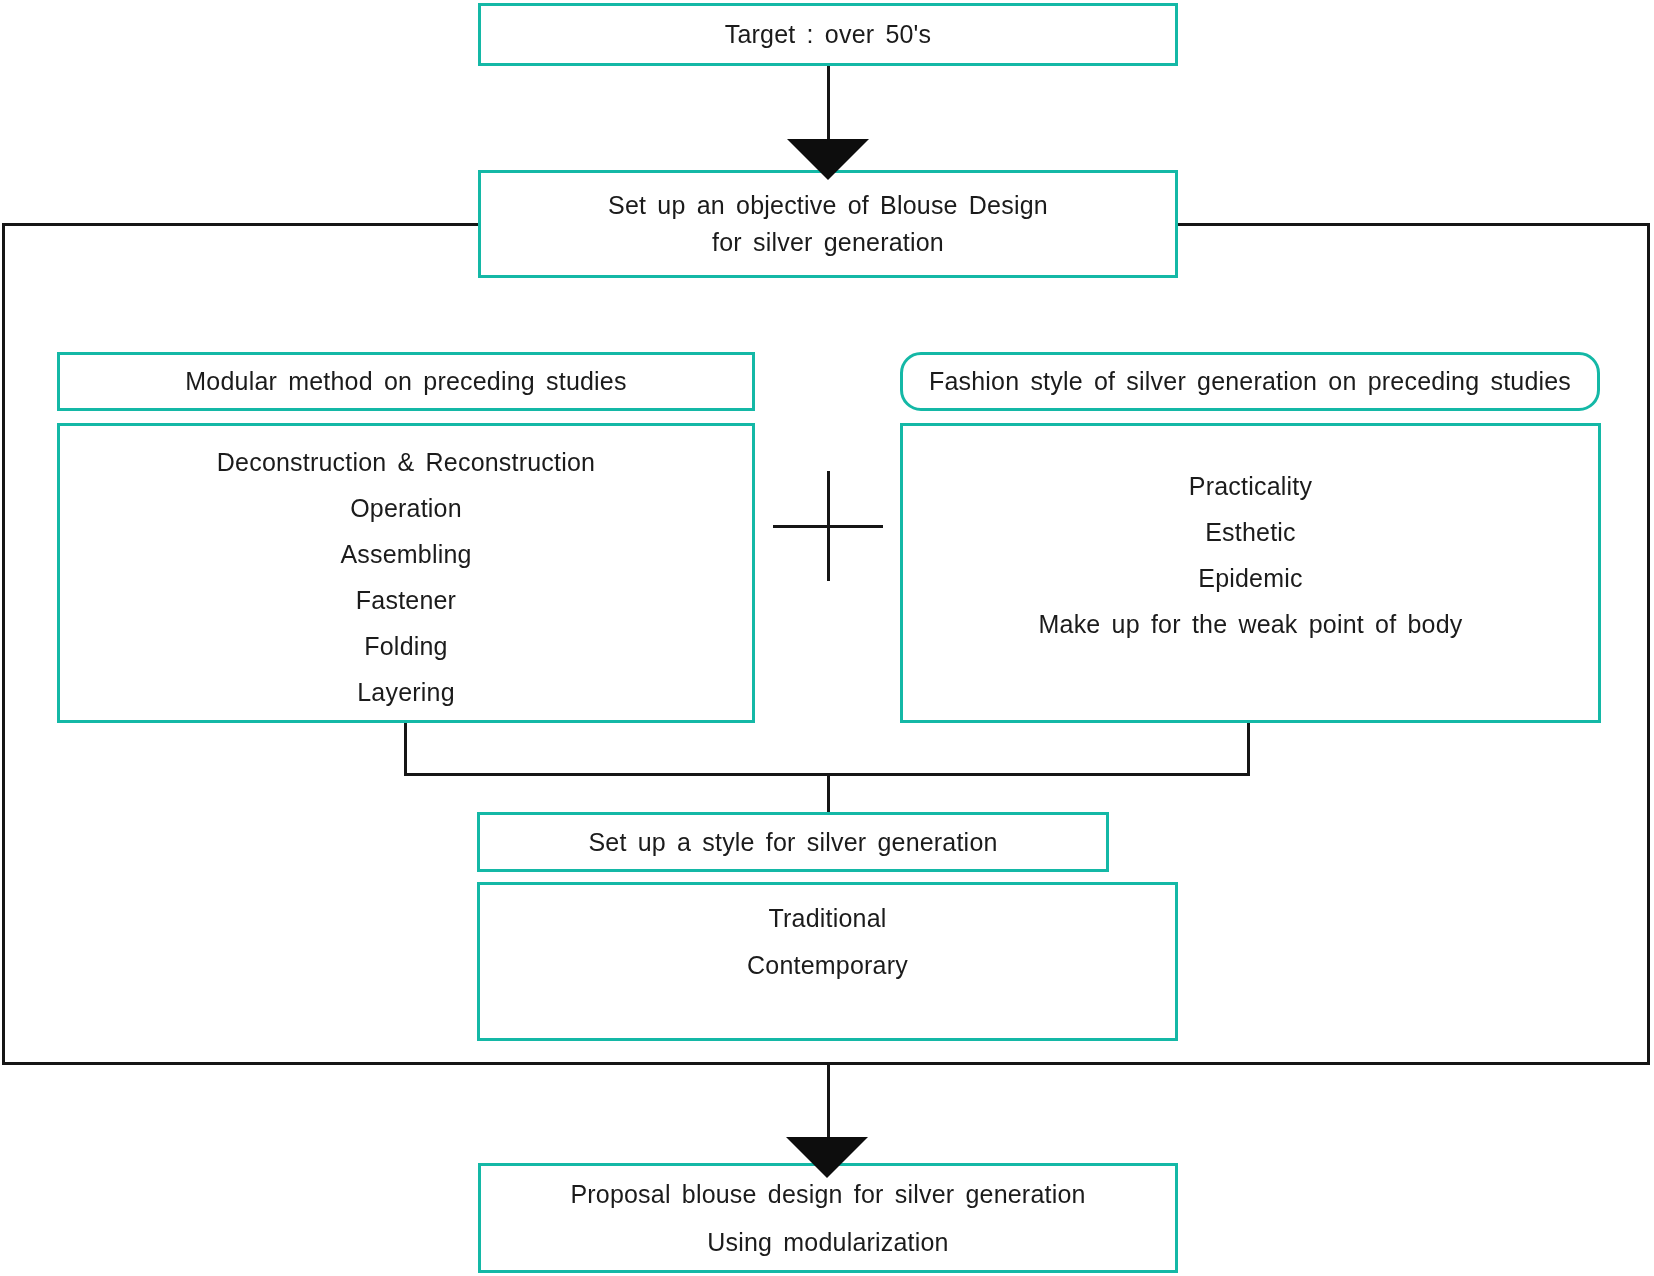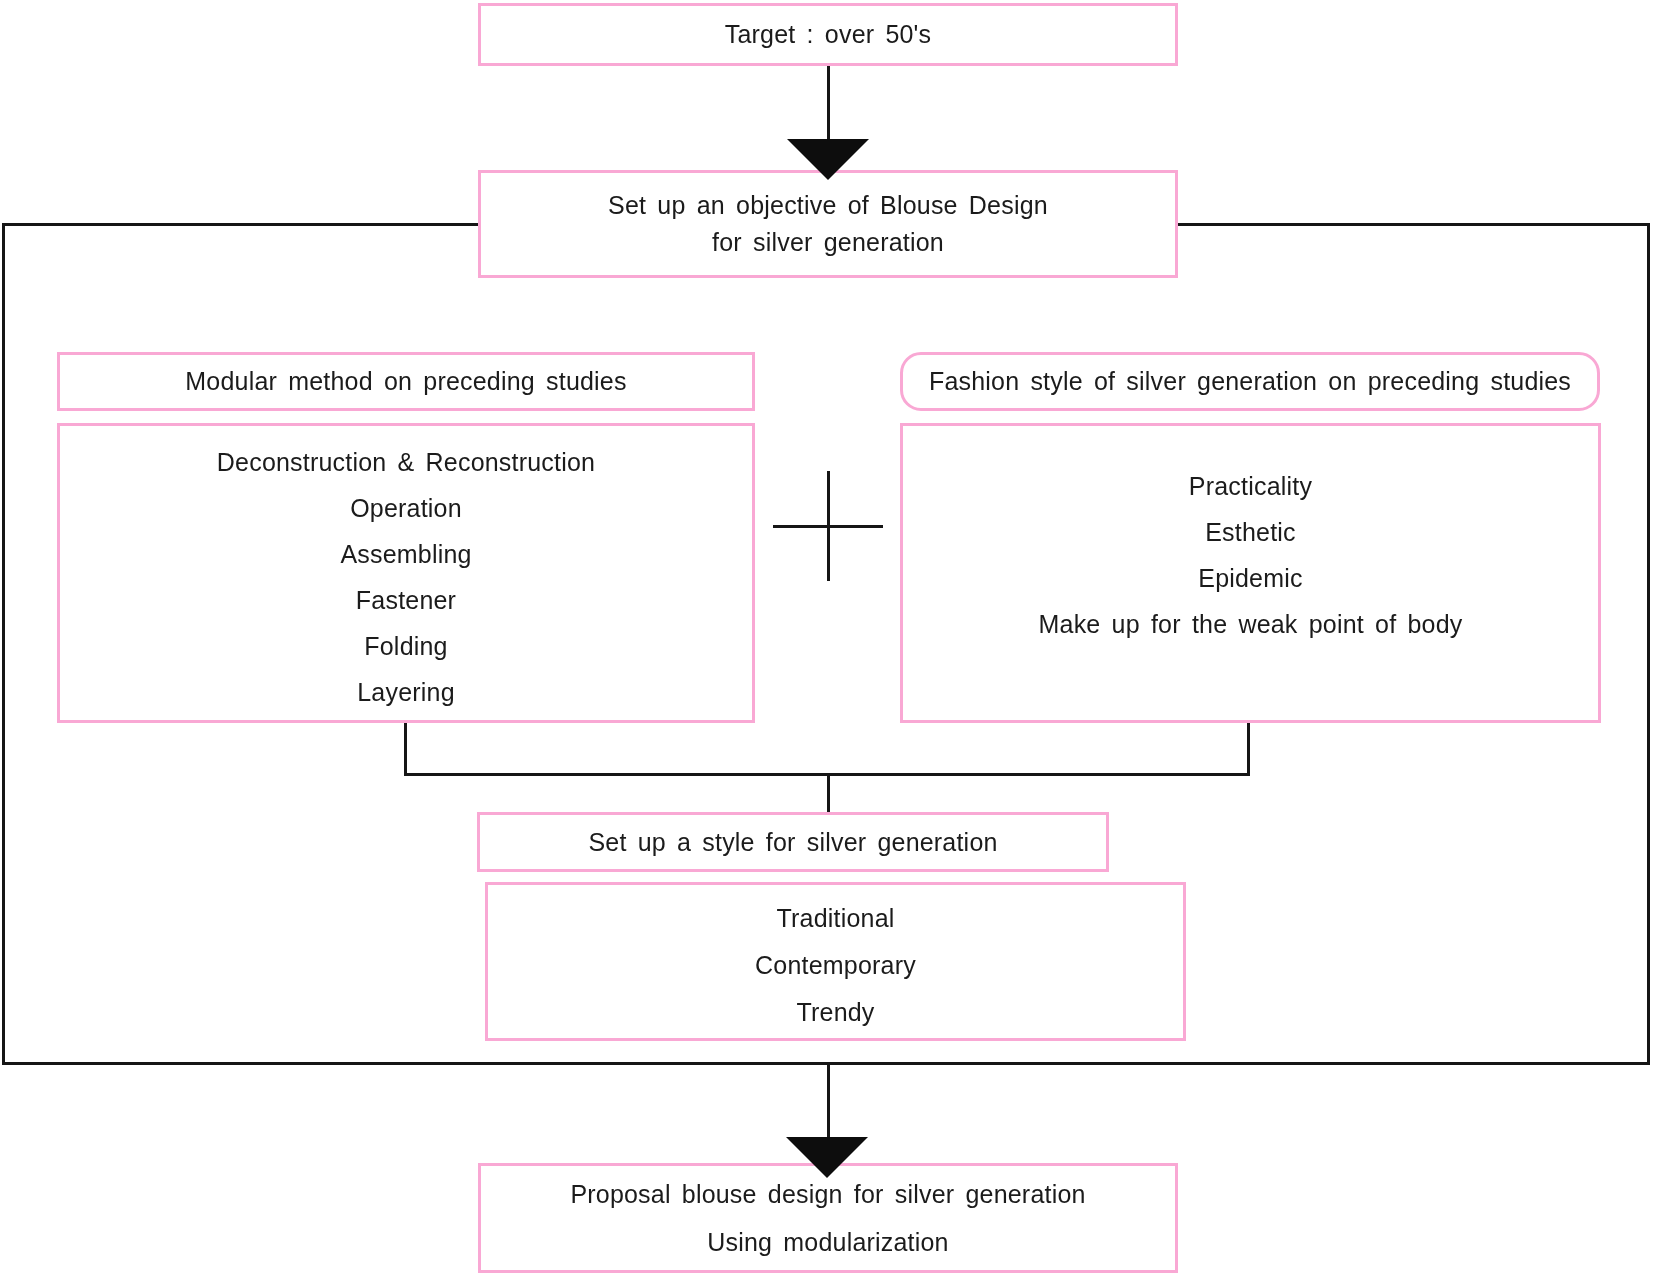--- a/index.html
+++ b/index.html
@@ -9,21 +9,21 @@
     height: 1276px;
     background: #ffffff;
     font-family: "Liberation Sans", "DejaVu Sans", sans-serif;
     color: #1b1b1b;
     overflow: hidden;
   }
   .box {
     position: absolute;
     box-sizing: border-box;
     background: #ffffff;
-    border: 3px solid #f9a8d4;
+    border: 3px solid #14b8a6;
     display: flex;
     flex-direction: column;
     align-items: center;
     justify-content: center;
     text-align: center;
     font-size: 25px;
     letter-spacing: 0.2px;
     word-spacing: 4px;
     z-index: 2;
   }
@@ -104,25 +104,24 @@
 
   <div class="line" style="left:404px; top:722px; width:3px; height:54px;"></div>
   <div class="line" style="left:1247px; top:722px; width:3px; height:54px;"></div>
   <div class="line" style="left:404px; top:773px; width:846px; height:3px;"></div>
   <div class="line" style="left:827px; top:775px; width:3px; height:38px;"></div>
 
   <div class="box" style="left:477px; top:812px; width:632px; height:60px;">
     <span>Set up a style for silver generation</span>
   </div>
 
-  <div class="box" style="left:477px; top:882px; width:701px; height:159px; justify-content:flex-start; padding-top:10px;margin-left:8px;">
+  <div class="box" style="left:477px; top:882px; width:701px; height:159px; justify-content:flex-start; padding-top:10px;">
     <div class="rows">
       <div class="row47">Traditional</div>
       <div class="row47">Contemporary</div>
-      <div class="row47">Trendy</div>
     </div>
   </div>
 
   <div class="line" style="left:827px; top:1065px; width:3px; height:73px;"></div>
   <div class="arrow-head" style="left:786px; top:1137px;"></div>
 
   <div class="box two-line" style="left:478px; top:1163px; width:700px; height:110px;">
     <span>Proposal blouse design for silver generation</span>
     <span>Using modularization</span>
   </div>

